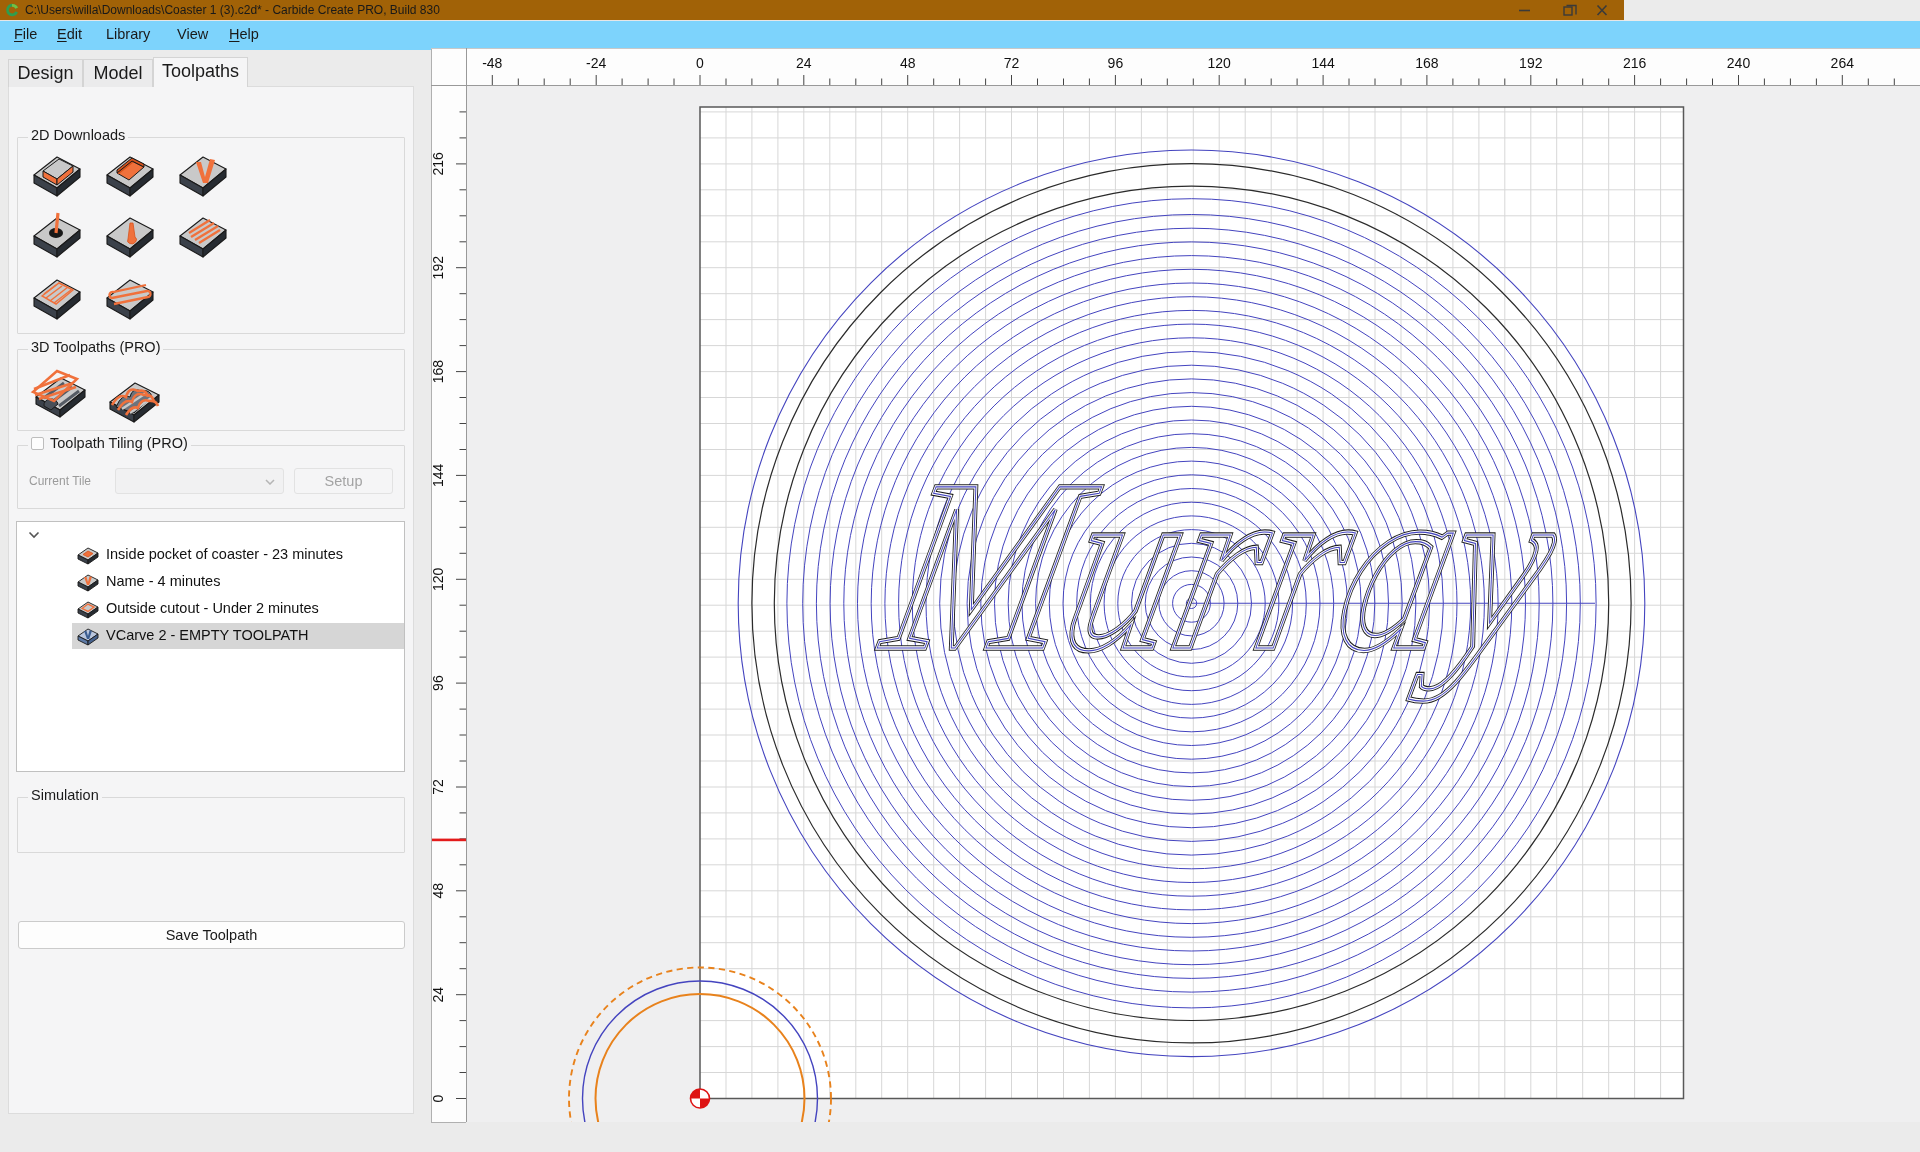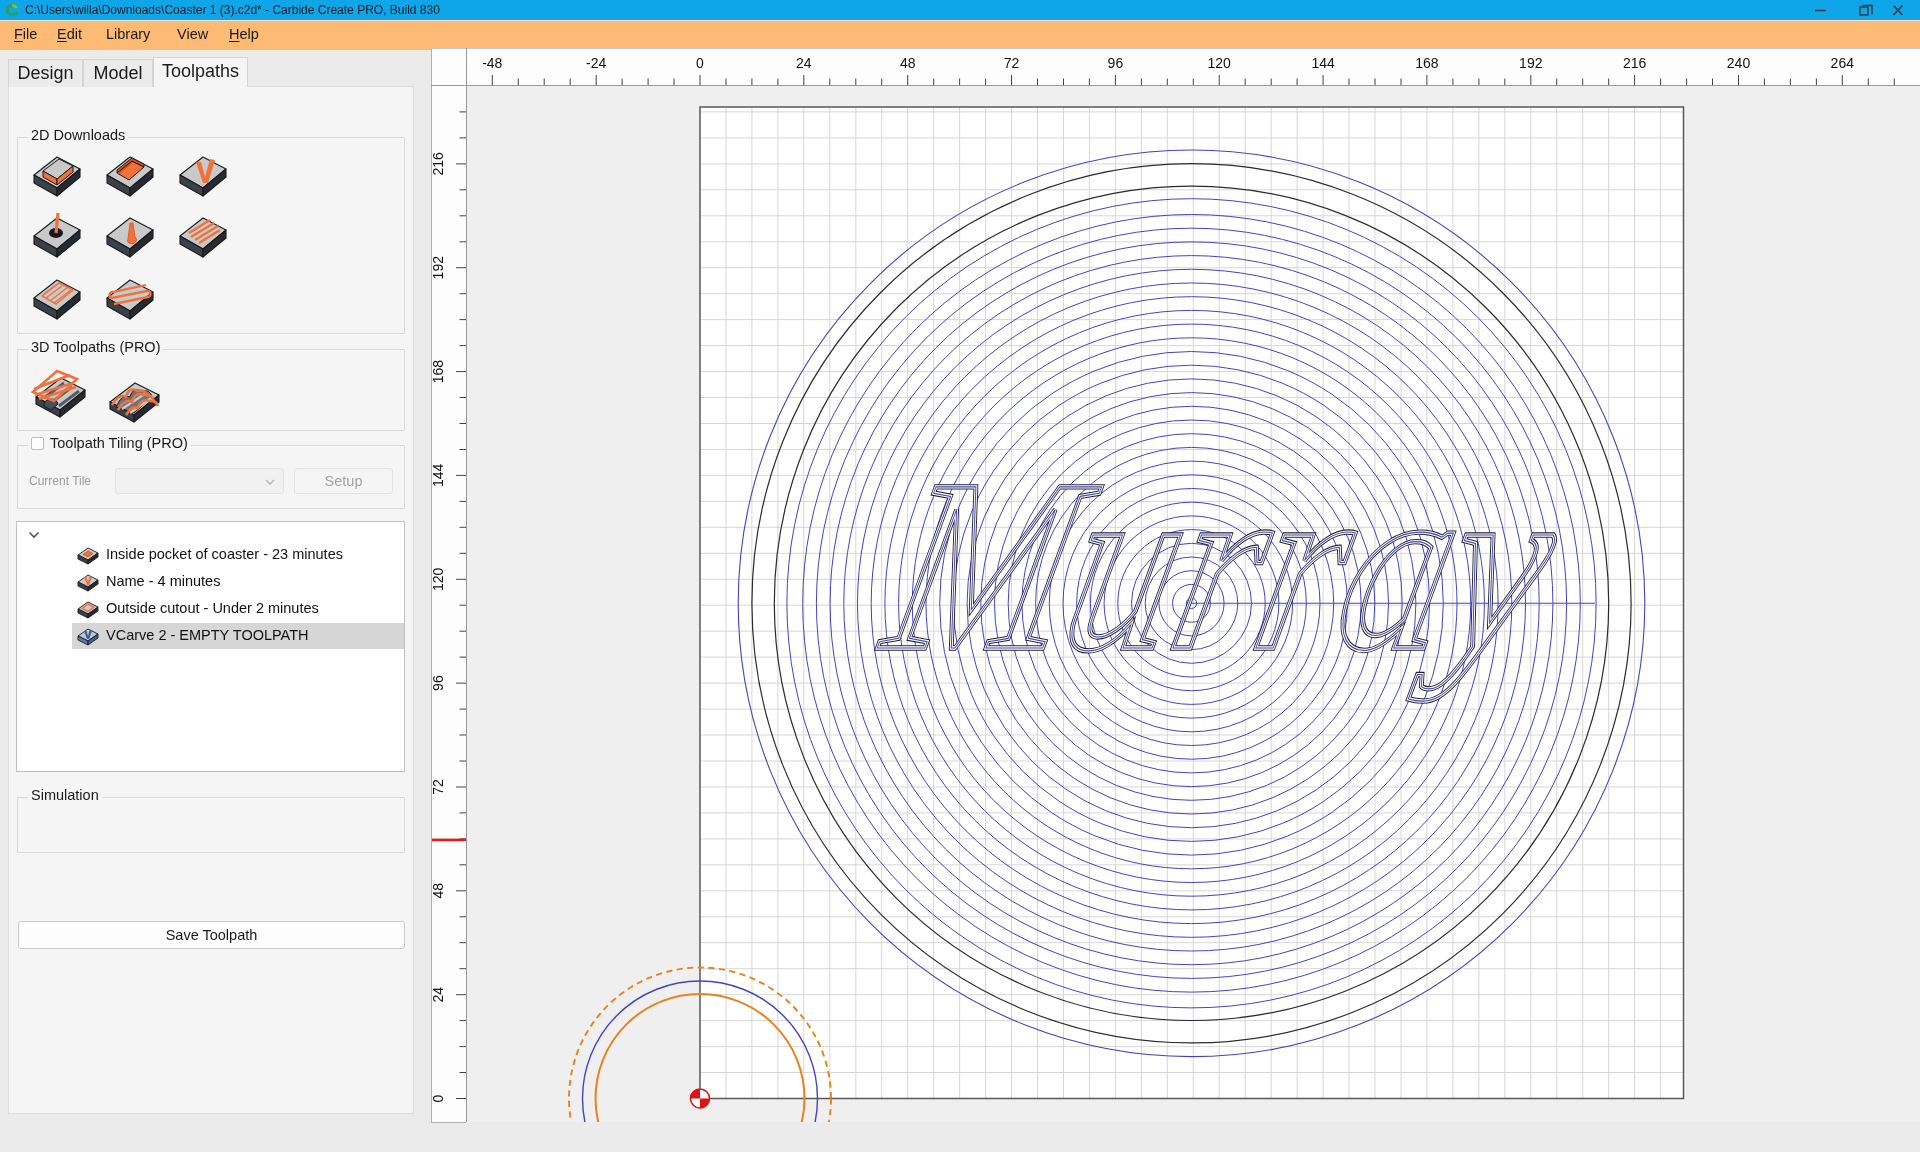--- a/index.html
+++ b/index.html
@@ -1,18 +1,18 @@
 <!DOCTYPE html>
 <html><head><meta charset="utf-8"><style>
 
 *{margin:0;padding:0;box-sizing:border-box}
 html,body{width:1920px;height:1152px;overflow:hidden;background:#ebebeb;font-family:"Liberation Sans",sans-serif}
-#titlebar{position:absolute;left:0;top:0;width:1920px;height:21px;background:#0ea5e9;border-bottom:1px solid #e6e6e6}
+#titlebar{position:absolute;left:0;top:0;width:1624px;height:21px;background:#a16207;border-bottom:1px solid #e6e6e6}
 #titlebar .t{position:absolute;left:25px;top:3px;font-size:12px;color:#191919;letter-spacing:0}
-#menubar{position:absolute;left:0;top:21px;width:1920px;height:29px;background:#fdba74}
+#menubar{position:absolute;left:0;top:21px;width:1920px;height:29px;background:#7dd3fc}
 .mi{position:absolute;top:5px;font-size:14.5px;color:#1a1a1a}
 .mi u{text-decoration-thickness:1px;text-underline-offset:2px}
 #panel{position:absolute;left:8px;top:86px;width:406px;height:1028px;background:#f5f5f6;border:1px solid #dcdcdc}
 .tab{position:absolute;top:59px;height:28px;z-index:2;background:#ebebec;border:1px solid #d4d4d4;border-bottom:none;font-size:18px;color:#1a1a1a;text-align:center;line-height:26px}
 .tab.active{top:57px;height:30px;background:#f5f5f6;border-bottom:none;line-height:27px}
 .gbox{position:absolute;border:1px solid #d9d9d9;border-radius:1px}
 .glabel{position:absolute;font-size:14.5px;color:#1a1a1a;background:#f5f5f6;padding:0 3px}
 .btn{position:absolute;background:#fdfdfd;border:1px solid #cbcbcb;border-radius:3px;font-size:14.5px;color:#1a1a1a;text-align:center}
 .icn{position:absolute}
 #tree{position:absolute;left:7px;top:434px;width:389px;height:251px;background:#ffffff;border:1px solid #c0c0c0}

